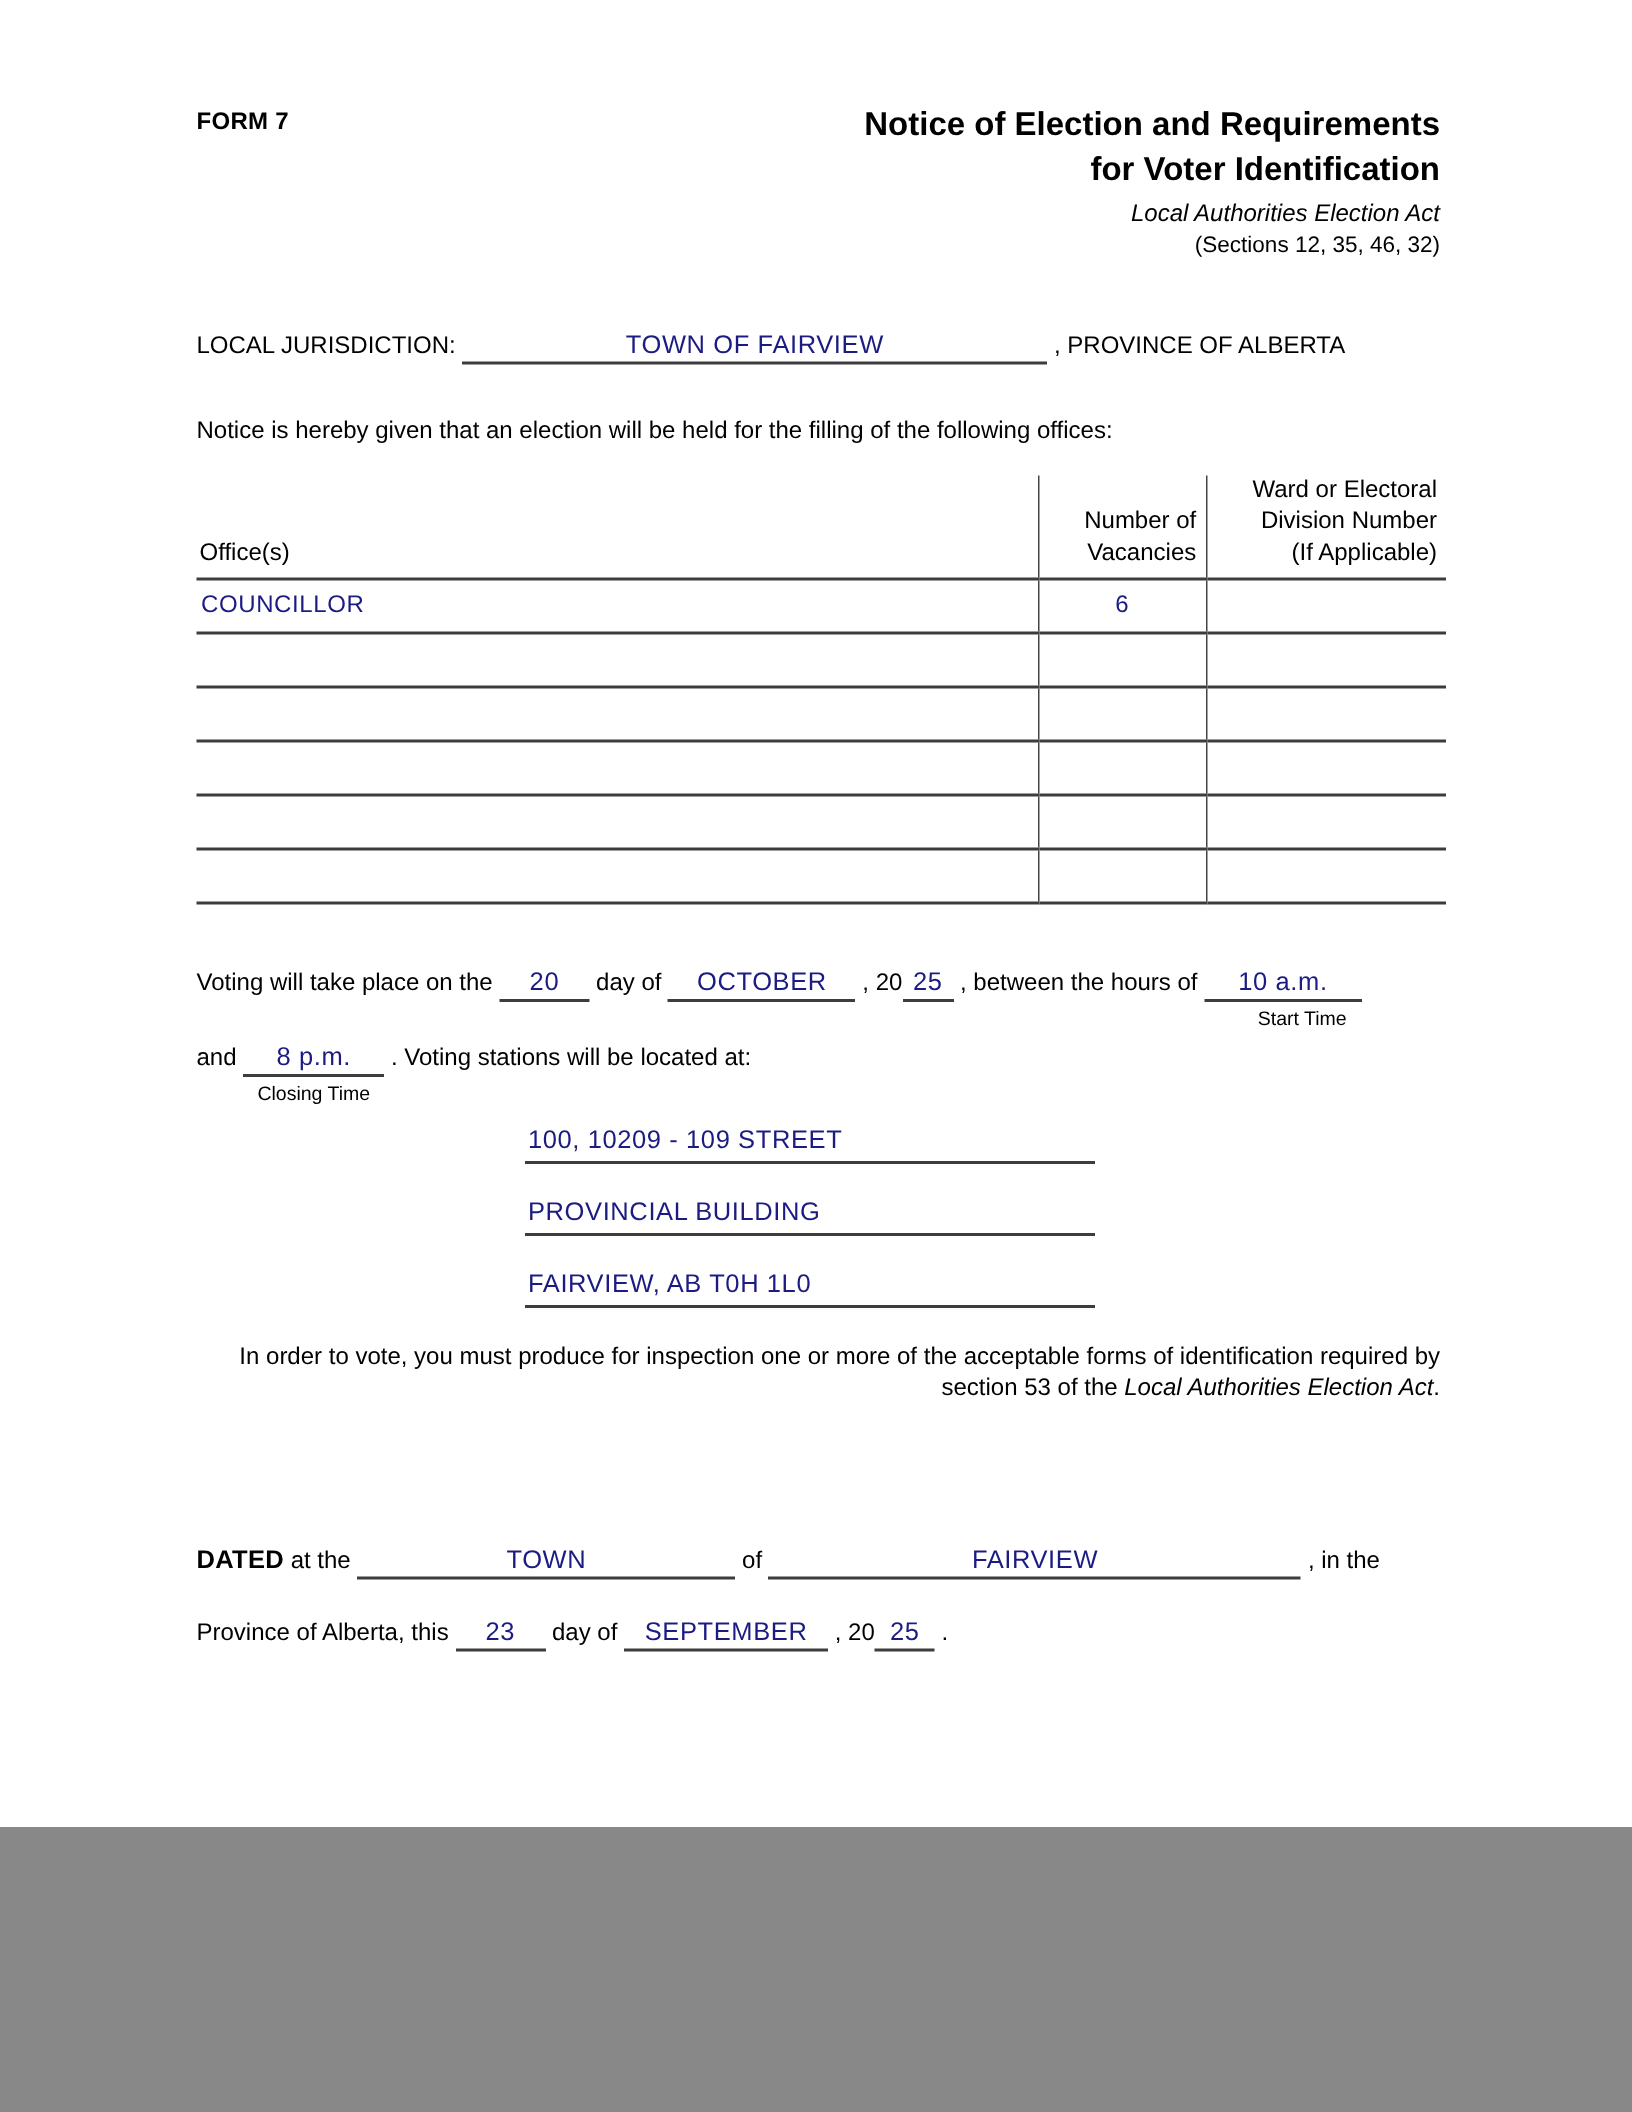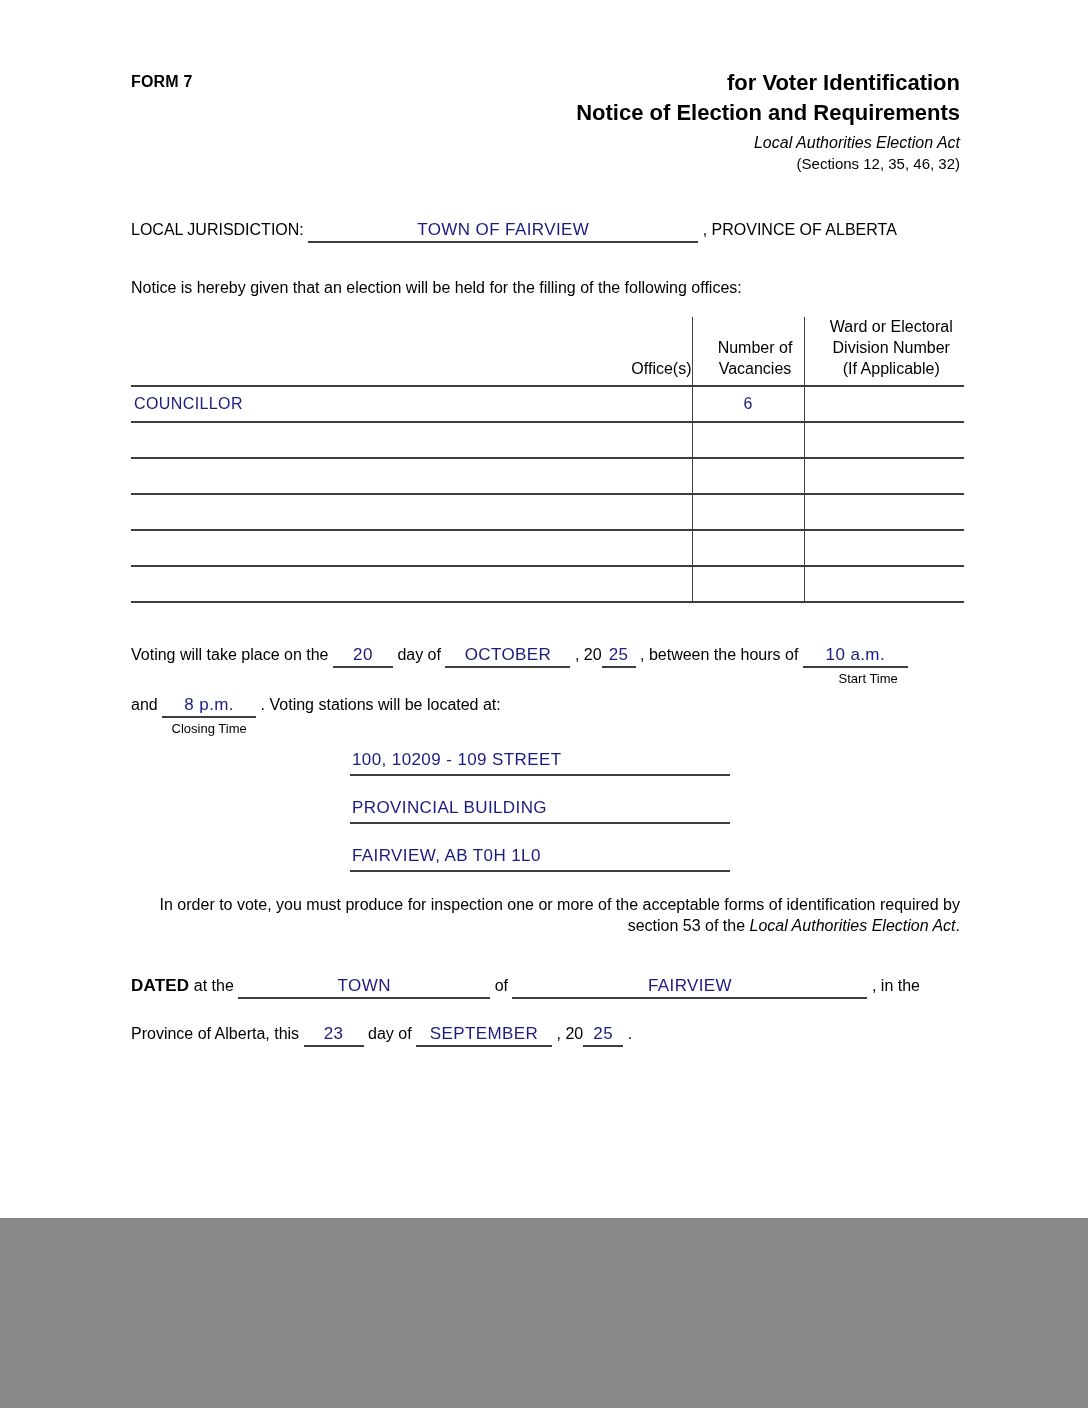--- a/index.html
+++ b/index.html
@@ -45,22 +45,22 @@
 
   
   table.offices { border-collapse:collapse; width:833px; margin-top:20px; table-layout:fixed; }
   table.offices col.c1 { width:561px; }
   table.offices col.c2 { width:112px; }
   table.offices col.c3 { width:160px; }
   table.offices th, table.offices td { font-weight:normal; font-size:16px; }
   table.offices th { vertical-align:bottom; padding-bottom:5px; line-height:1.3; }
   .b-right { border-right:1px solid #444; }
   .b-bottom { border-bottom:2px solid var(--line); }
-  th.office-h { text-align:right; padding-left:2px; }
-  th.vac-h, th.ward-h { text-align:center; padding-left:20px; padding-right:6px; }
+  th.office-h { text-align:left; padding-left:2px; }
+  th.vac-h, th.ward-h { text-align:right; padding-left:20px; padding-right:6px; }
   tr.hdr { height:66px; }
   tr.data-row { height:36px; }
   td.office-cell { text-align:left; padding-left:3px; color:var(--navy); font-size:17px; letter-spacing:.4px; }
   td.vac-cell { text-align:center; color:var(--navy); font-size:17px; }
   td.ward-cell { text-align:center; color:var(--navy); font-size:17px; }
 
   
   .voting-line1 { margin-top:42px; white-space:nowrap; }
   .voting-line2 { margin-top:27px; white-space:nowrap; }
   .w-day { min-width:60px; }
@@ -76,21 +76,21 @@
     font-size:17px;
     letter-spacing:.4px;
     padding:0 0 4px 2px;
     margin-bottom:22px;
     height:26px;
   }
 
   .id-para { margin-top:16px; line-height:1.32;text-align:right; }
 
   
-  .dated-line1 { margin-top:40px; white-space:nowrap; }
+  .dated-line1 { margin-top:94px; white-space:nowrap; }
   .dated-word { font-weight:bold; font-size:17px; letter-spacing:.2px; }
   .dated-line2 { margin-top:25px; white-space:nowrap; }
   .w-town { min-width:252px; }
   .w-muni { min-width:355px; }
   .w-dday { min-width:60px; }
   .w-dmonth { min-width:136px; }
   .w-dyear { min-width:40px; }
 
   
   .sig-block { margin-top:10px; margin-left:159px; width:360px; }
@@ -102,22 +102,22 @@
   .page-footer span + span { margin-left:9px; }
 </style>
 </head>
 <body>
 
 <div class="page" style="--navy: #1b1b82; --line: #3d3d3d;">
 
   <div class="header-row">
     <div class="form-number">FORM 7</div>
     <div class="title-block">
+      <div class="title-line">Notice of Election and Requirements</div>
       <div class="title-line">for Voter Identification</div>
-      <div class="title-line">Notice of Election and Requirements</div>
       <div class="act-name">Local Authorities Election Act</div>
       <div class="act-sections">(Sections 12, 35, 46, 32)</div>
     </div>
   </div>
 
   <div class="jurisdiction-line">
     <span>LOCAL JURISDICTION:</span>
     <span class="fill" style="min-width:390px;">TOWN OF FAIRVIEW</span>
     <span>, PROVINCE OF ALBERTA</span>
   </div>

